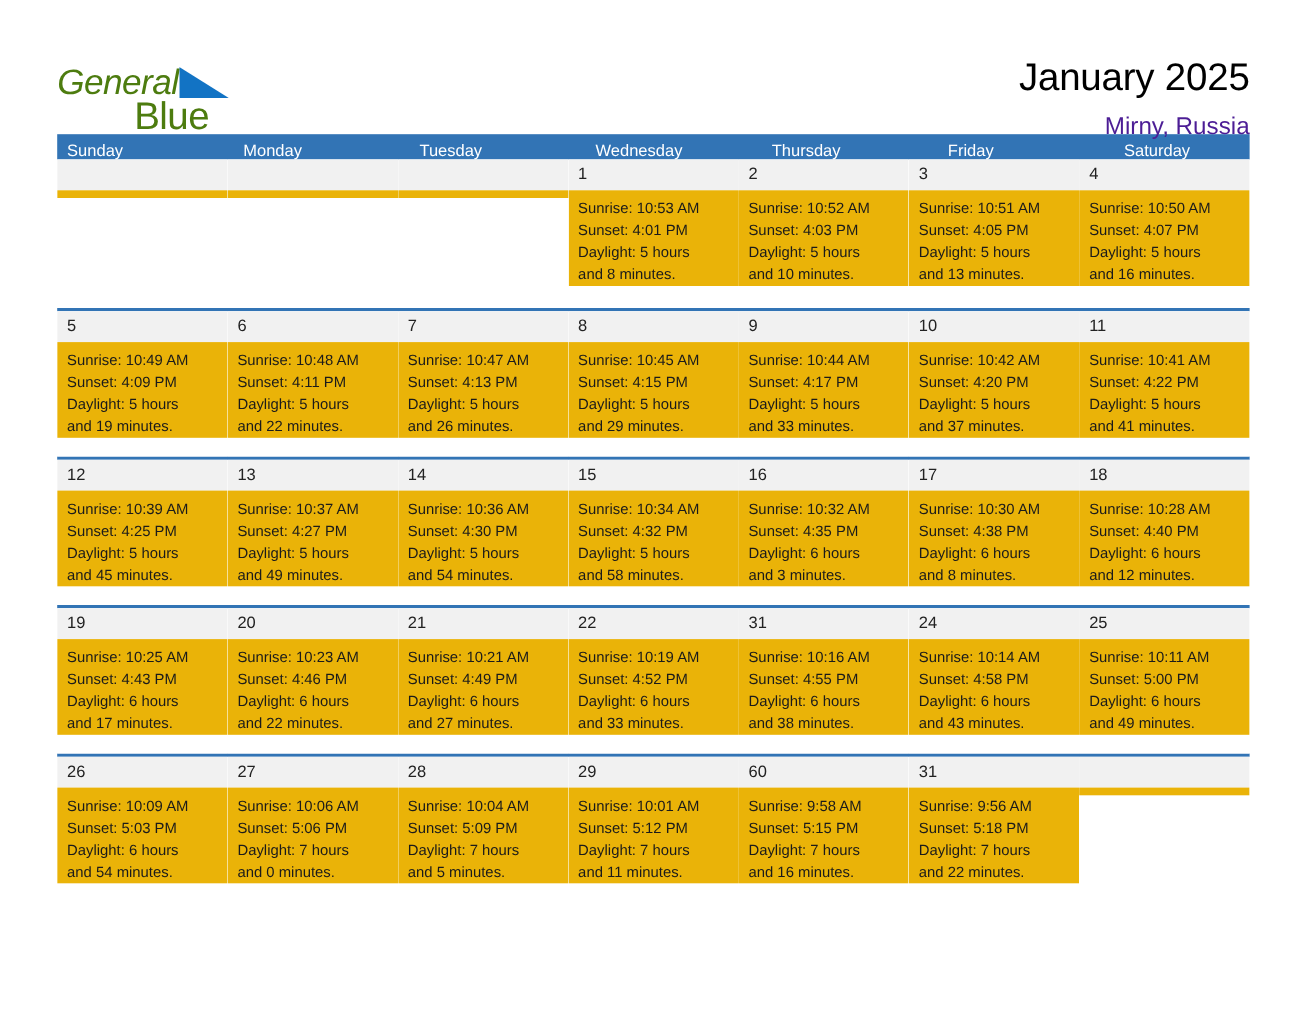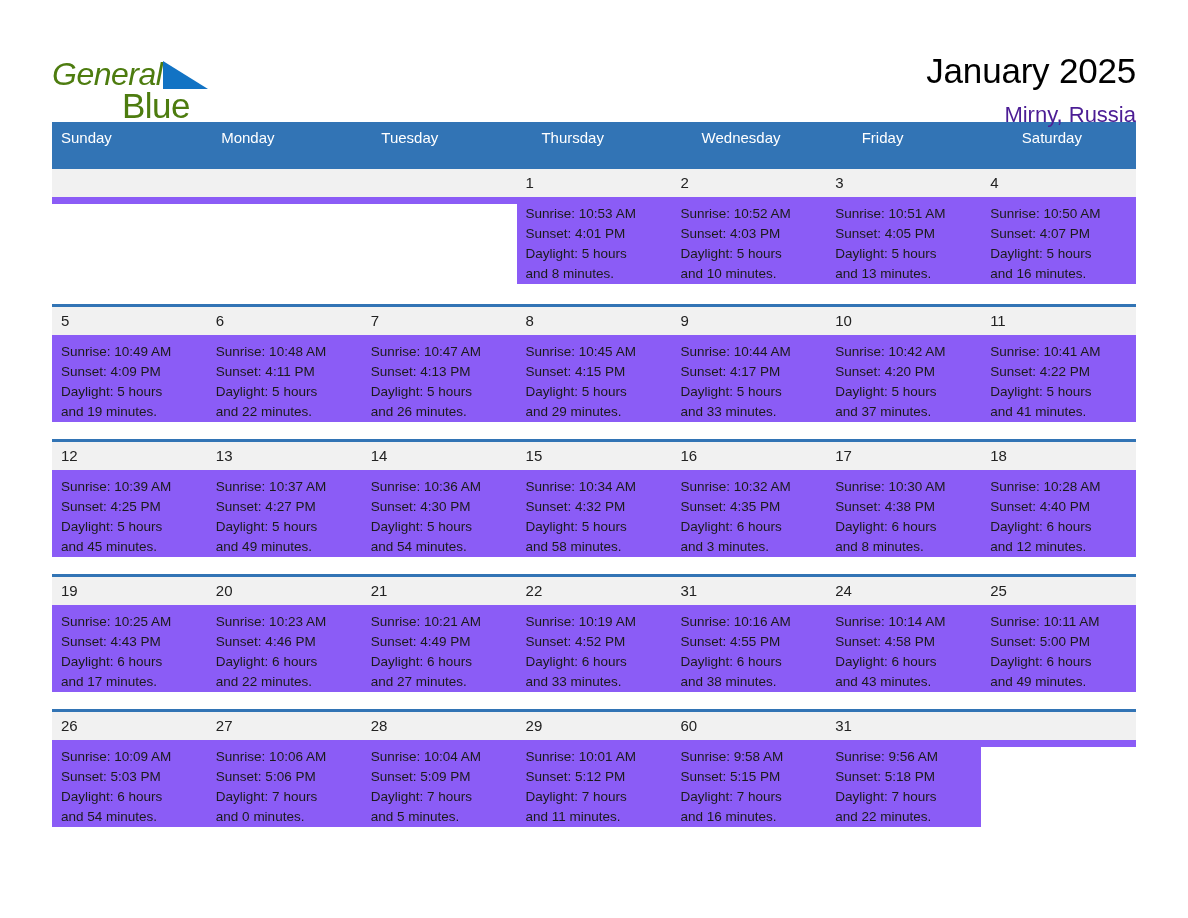--- a/index.html
+++ b/index.html
@@ -88,21 +88,21 @@
   .calendar {
     width: 1084px;
     margin: 0 auto;
     margin-top: 4px;
   }
 
   .weekday-header {
     display: grid;
     grid-template-columns: repeat(7, 1fr);
     background: #3274b5;
-    height: 47px;
+    height: 23px;
     gap: 37px;
   }
   .weekday-cell {
     color: #ffffff;
     font-size: 15px;
     line-height: 31px;
     padding-left: 9px;
     white-space: nowrap;
   }
 
@@ -125,21 +125,21 @@
     height: 28px;
     font-size: 15px;
     color: #222222;
     line-height: 28px;
     padding-left: 9px;
   }
   .day-cell.empty .day-number { color: transparent; }
 
   .day-body {
     padding: 7px 9px 0 9px;
-    background: #8b5cf6;
+    background: #eab308;
   }
   .day-line {
     font-size: 13.5px;
     line-height: 20px;
     color: #1b1b1b;
     white-space: nowrap;
   }
 </style>
 </head>
 <body>
@@ -167,22 +167,22 @@
       <div class="cal-subtitle">Mirny, Russia</div>
     </div>
 
   </div>
 
   <div class="calendar">
     <div class="weekday-header" id="weekday-header">
         <div class="weekday-cell">Sunday</div>
         <div class="weekday-cell">Monday</div>
         <div class="weekday-cell">Tuesday</div>
+        <div class="weekday-cell">Wednesday</div>
         <div class="weekday-cell">Thursday</div>
-        <div class="weekday-cell">Wednesday</div>
         <div class="weekday-cell">Friday</div>
         <div class="weekday-cell">Saturday</div>
       </div>
     <div id="weeks-container">
         <div class="week-row">
           <div class="day-cell empty">
             <div class="day-number"></div>
             <div class="day-body"></div>
           </div>
           <div class="day-cell empty">

